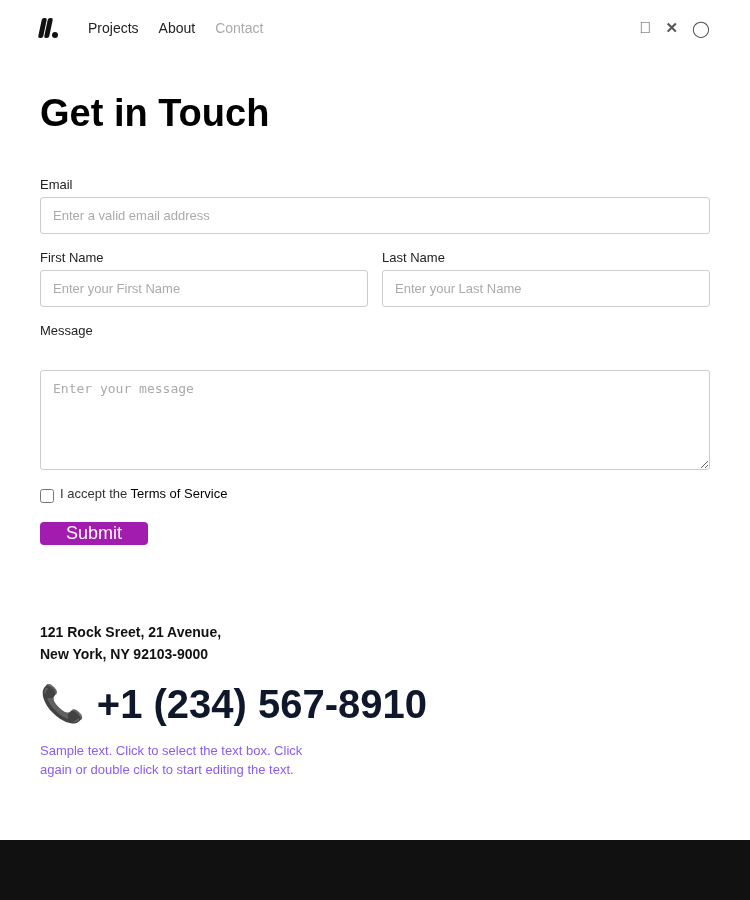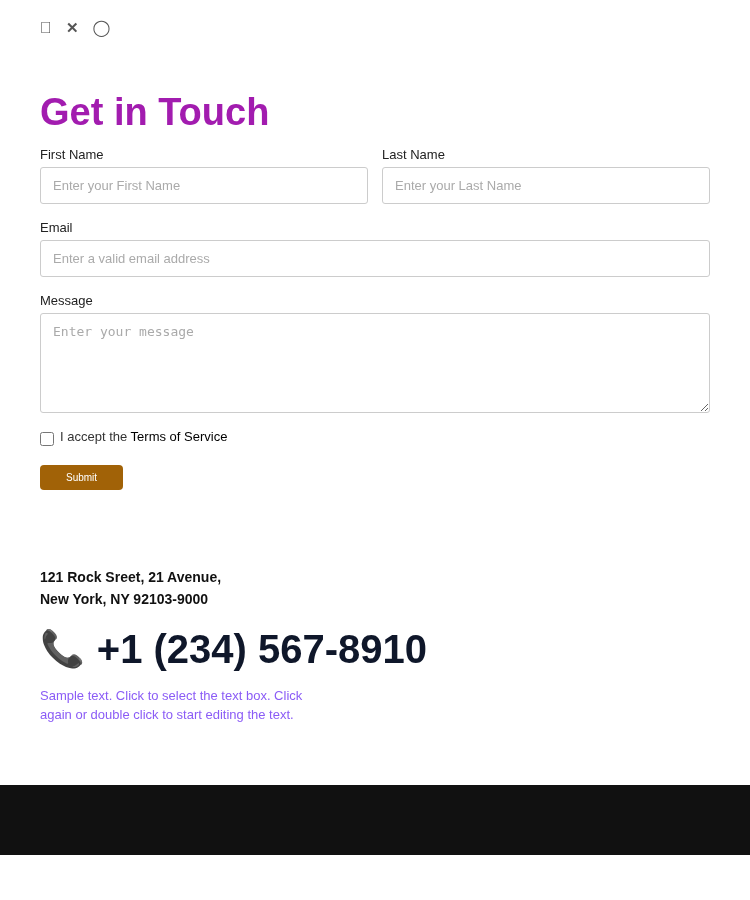--- a/index.html
+++ b/index.html
@@ -16,21 +16,21 @@
     .nav-left { display: flex; align-items: center; gap: 30px; }
     .nav-links { display: flex; gap: 20px; }
     .nav-link { text-decoration: none; color: #222; font-size: 14px; }
     .nav-link.muted { color: #aaa; }
     .nav-social { display: flex; gap: 14px; align-items: center; }
     .social-icon { font-size: 16px; color: #555; cursor: pointer; }
 
     
     .main-content { padding: 36px 40px 40px 40px; }
 
-    .page-title { font-size: 38px; font-weight: 700; color: #a21caf; margin-bottom: 13px; }
+    .page-title { font-size: 38px; font-weight: 700; color: #000000; margin-bottom: 42px; }
 
     
     .form-row { display: flex; gap: 14px; margin-bottom: 16px; }
     .form-group { display: flex; flex-direction: column; flex: 1; }
     label { font-size: 13px; color: #222; margin-bottom: 5px; }
     input[type="text"], input[type="email"], input[type="tel"], textarea {
       border: 1px solid #ccc;
       border-radius: 3px;
       padding: 10px 12px;
       font-size: 13px;
@@ -44,26 +44,26 @@
     input[type="tel"]::placeholder,
     textarea::placeholder { color: #aaa; }
     textarea { resize: vertical; min-height: 100px; }
 
     .tos-row { display: flex; align-items: center; gap: 6px; margin-bottom: 16px; margin-top: 4px; }
     .tos-row input[type="checkbox"] { width: 14px; height: 14px; }
     .tos-label { font-size: 13px; color: #333; }
     .tos-link { color: #000000; text-decoration: none; }
 
     .submit-btn {
-      background: #a16207;
+      background: #a21caf;
       color: #fff;
       border: none;
       border-radius: 4px;
-      padding: 7px 26px;
-      font-size: 10px;
+      padding: 1px 26px;
+      font-size: 18px;
       cursor: pointer;
     }
 
     
     .contact-info { padding: 36px 60px 30px 40px; }
     .address { font-size: 14px; font-weight: 700; color: #111; line-height: 1.6; margin-bottom: 16px; }
     .phone-row { display: flex; align-items: center; gap: 12px; margin-bottom: 14px; }
     .phone-icon { font-size: 36px; color: #111; }
     .phone-number { font-size: 40px; font-weight: 700; color: #0f172a; }
     .sample-text { font-size: 13px; color: #8b5cf6; line-height: 1.5; max-width: 280px; }
@@ -98,56 +98,68 @@
       background: currentColor;
       margin-bottom: 0px;
       align-self: flex-end;
     }
     .logo-mark-black { color: #111; }
   </style>
 </head>
 <body>
 
 <nav class="navbar">
+  <div class="nav-left">
+    <div class="logo-mark logo-mark-black">
+      <span class="lm-slash"></span>
+      <span class="lm-slash"></span>
+      <span class="lm-dot"></span>
+    </div>
+    <div class="nav-links">
+      <a class="nav-link" href="#">Projects</a>
+      <a class="nav-link" href="#">About</a>
+      <a class="nav-link muted" href="#">Contact</a>
+    </div>
+  </div>
   <div class="nav-social">
     <span class="social-icon"></span>
     <span class="social-icon" style="font-size:15px; font-weight:bold;">✕</span>
     <span class="social-icon">◯</span>
   </div>
 </nav>
 
 <div class="main-content">
   <h1 class="page-title">Get in Touch</h1>
 
   <form>
     
     <div class="form-row">
+      <div class="form-group" style="flex: 1 1 100%;">
+        <label>Email</label>
+        <input type="email" placeholder="Enter a valid email address" style="">
+      </div>
+    </div>
+
+    
+    <div class="form-row">
       <div class="form-group">
         <label>First Name</label>
         <input type="text" placeholder="Enter your First Name" style="">
       </div>
       <div class="form-group">
         <label>Last Name</label>
         <input type="text" placeholder="Enter your Last Name" style="">
       </div>
     </div>
 
     
-    <div class="form-row">
-      <div class="form-group" style="flex: 1 1 100%;">
-        <label>Email</label>
-        <input type="email" placeholder="Enter a valid email address" style="">
-      </div>
-    </div>
-
-    
 
     
     <div class="form-row">
-      <div class="form-group" style="flex: 1 1 100%;">
+      <div class="form-group" style="flex: 1 1 100%; gap: 27px;">
         <label>Message</label>
         <textarea rows="5" placeholder="Enter your message" style=""></textarea>
       </div>
     </div>
 
     
     <div class="tos-row">
       <input type="checkbox" id="tos" style="">
       <label class="tos-label" for="tos">
         <span>I accept the </span><a href="#" class="tos-link">Terms of Service</a>

